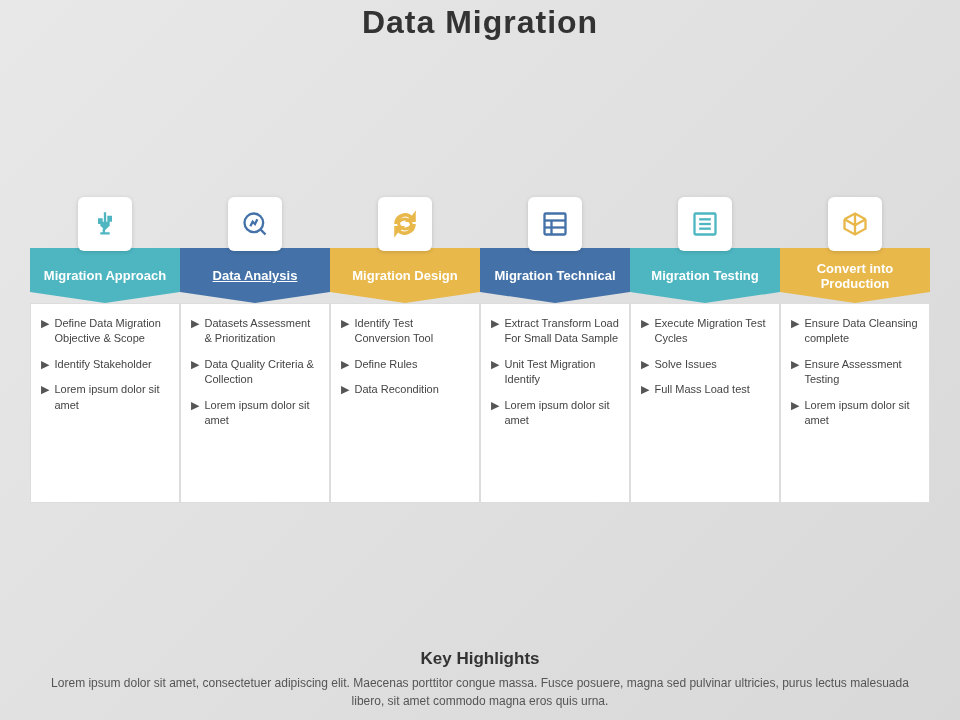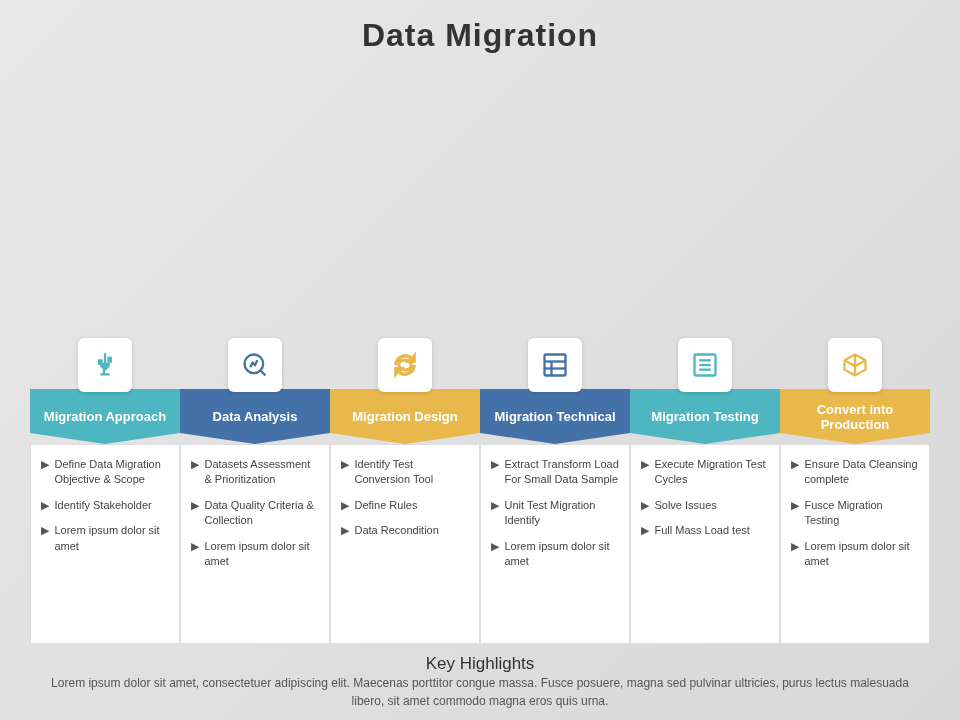--- a/index.html
+++ b/index.html
@@ -10,34 +10,34 @@
       font-family: Arial, sans-serif;
       overflow: hidden;
     }
     .slide {
       width: 960px;
       height: 720px;
       background: linear-gradient(135deg, #e8e8e8 0%, #d8d8d8 100%);
       display: flex;
       flex-direction: column;
       align-items: center;
-      padding: 17px 20px 10px 20px;
+      padding: 4px 20px 10px 20px;
     }
     .title {
       font-size: 32px;
       font-weight: bold;
       color: #333;
       margin-bottom: 20px;
       letter-spacing: 1px;
     }
     .columns-container {
       display: flex;
       width: 100%;
       flex: 1;
-      align-items: flex-end;
+      align-items: center;
       padding: 0 10px;
     }
     .column {
       flex: 1;
       display: flex;
       flex-direction: column;
       align-items: center;
     }
     .icon-badge {
       width: 54px;
@@ -100,22 +100,23 @@
       line-height: 1.4;
     }
 
     .key-highlights {
       width: 100%;
       padding: 10px 20px 0 20px;
       text-align: center;
     }
     .key-highlights-title {
       font-size: 17px;
-      font-weight: normal;
+      font-weight: bold;
       color: #333;
+      margin-bottom: 5px;
     }
     .key-highlights-text {
       font-size: 12px;
       color: #555;
       line-height: 1.5;
     }
   </style>
 </head>
 <body>
 
@@ -146,21 +147,21 @@
         </div>
       </div>
       <div class="column">
         <div class="icon-badge">
           <svg viewBox="0 0 24 24" fill="none" stroke="#4472a8" stroke-width="2">
     <circle cx="11" cy="11" r="8"></circle>
     <line x1="21" y1="21" x2="16.65" y2="16.65"></line>
     <polyline points="8,14 10,10 12,12 14,8"></polyline>
   </svg>
         </div>
-        <div class="col-header" style="background-color: rgb(68, 114, 168);">Data Analysis</div>
+        <div class="col-header" style="background-color: rgb(68, 114, 168); text-decoration: underline;">Data Analysis</div>
         <div class="col-content">
           <div class="col-item">
             <span class="col-item-arrow">▶</span>
             <span class="col-item-text">Datasets Assessment &amp; Prioritization</span>
           </div>
           <div class="col-item">
             <span class="col-item-arrow">▶</span>
             <span class="col-item-text">Data Quality Criteria &amp; Collection</span>
           </div>
           <div class="col-item">
@@ -253,21 +254,21 @@
   </svg>
         </div>
         <div class="col-header" style="background-color: rgb(232, 184, 75);">Convert into Production</div>
         <div class="col-content">
           <div class="col-item">
             <span class="col-item-arrow">▶</span>
             <span class="col-item-text">Ensure Data Cleansing complete</span>
           </div>
           <div class="col-item">
             <span class="col-item-arrow">▶</span>
-            <span class="col-item-text">Fusce Migration Testing</span>
+            <span class="col-item-text">Ensure Assessment Testing</span>
           </div>
           <div class="col-item">
             <span class="col-item-arrow">▶</span>
             <span class="col-item-text">Lorem ipsum dolor sit amet</span>
           </div>
         </div>
       </div>
     </div>
 
   <div class="key-highlights">

